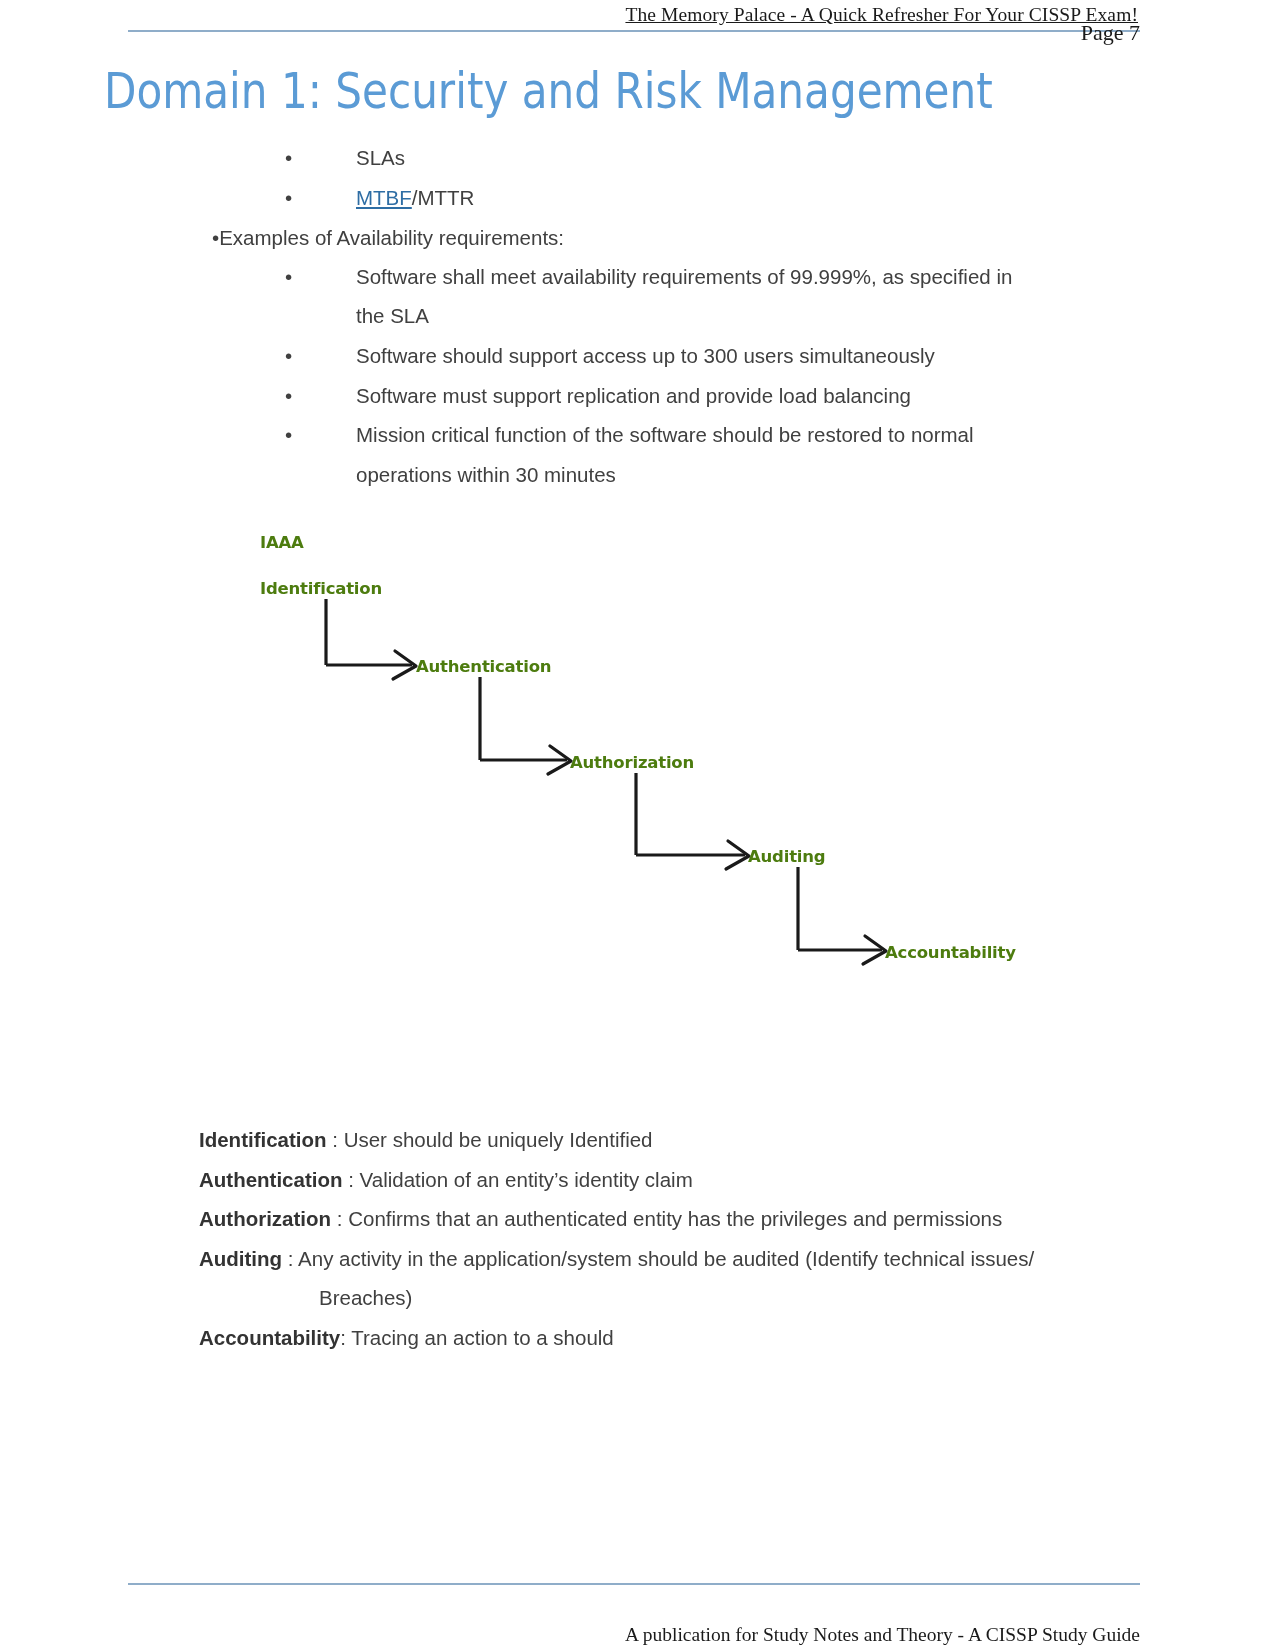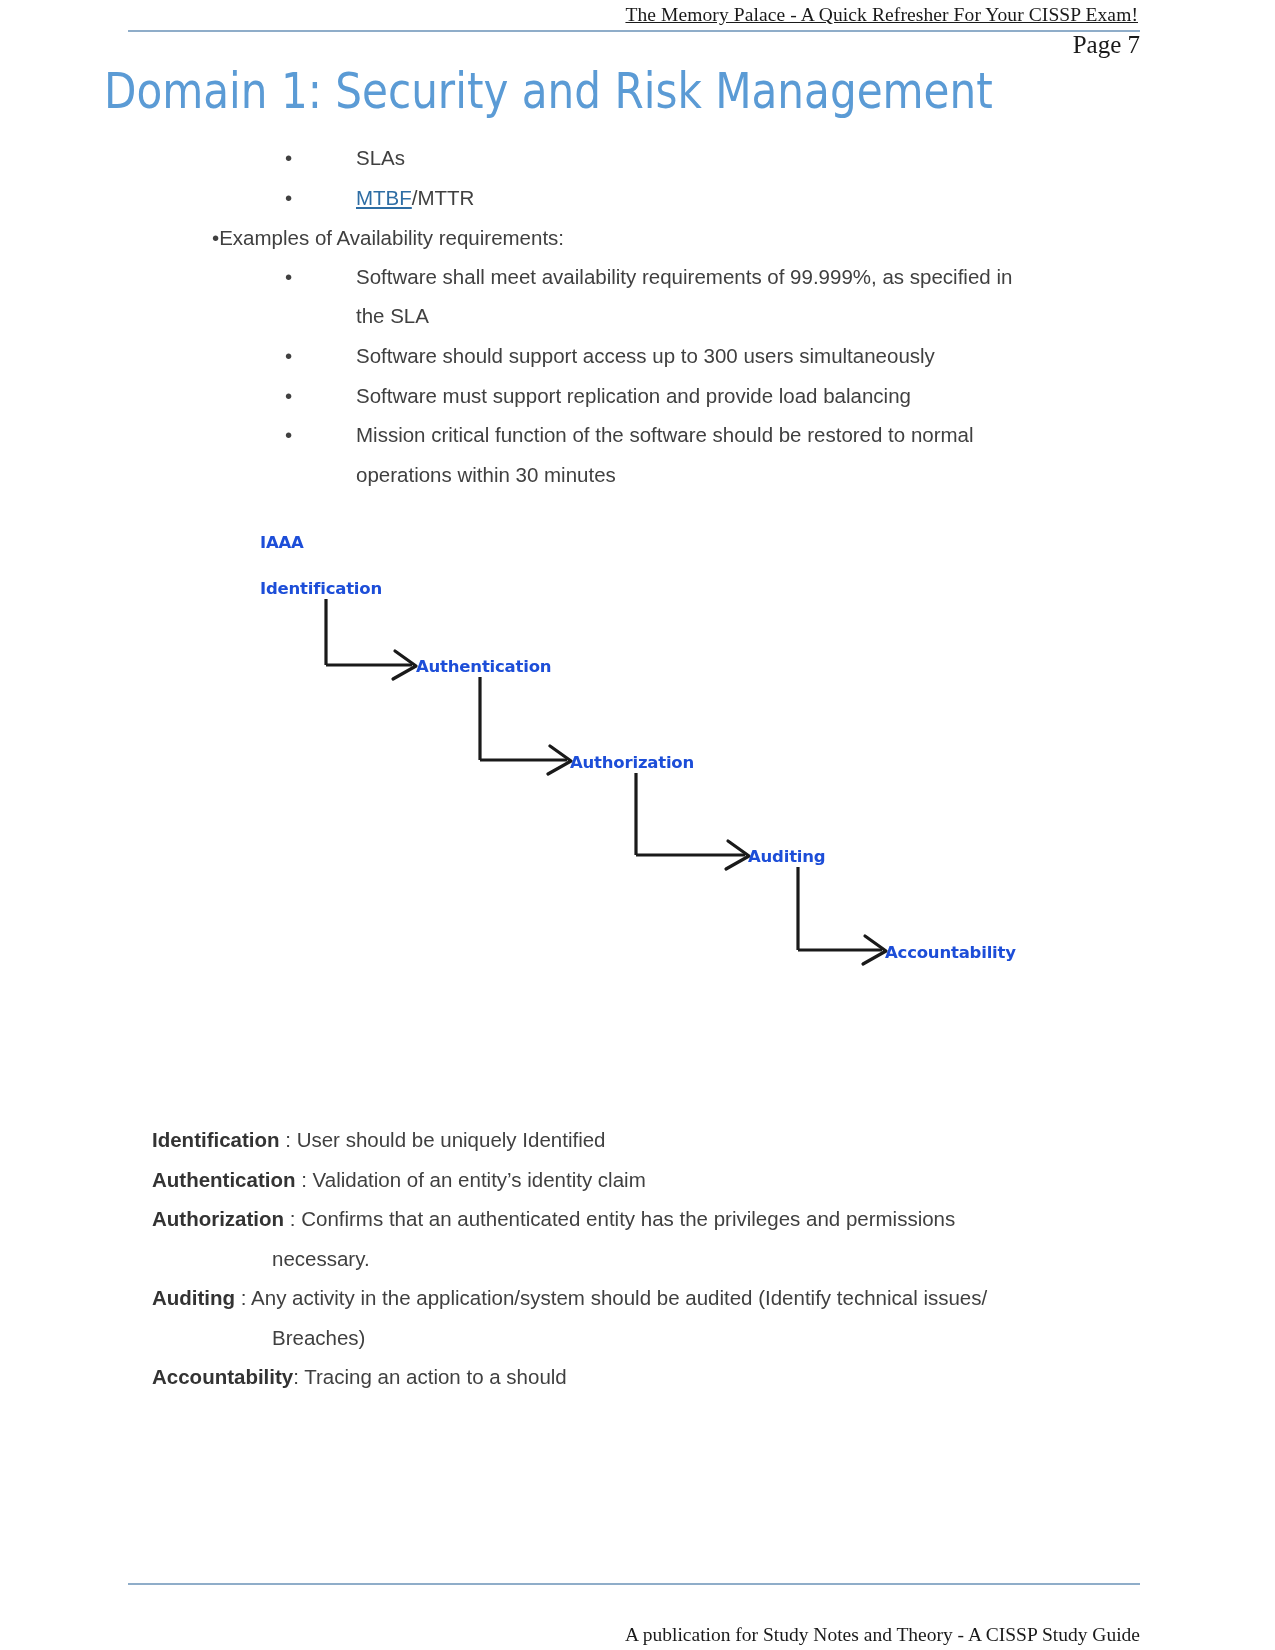--- a/index.html
+++ b/index.html
@@ -39,23 +39,23 @@
     position: absolute;
     left: 128px;
     top: 30px;
     width: 1012px;
     height: 0;
     border-top: 2px solid #8fadc9;
   }
   .page-number {
     position: absolute;
     right: 135px;
-    top: 31px;
+    top: 20px;
     font-family: "Liberation Serif", serif;
-    font-size: 25px;
+    font-size: 22px;
     color: #1a1a1a;
     white-space: nowrap;
   }
 
   
   .doc-title {
     position: absolute;
     left: 104px;
     top: 63px;
     font-family: "DejaVu Sans", sans-serif;
@@ -119,38 +119,39 @@
     top: 515px;
     width: 800px;
     height: 470px;
   }
   .diagram svg { display: block; }
   .dlabel {
     position: absolute;
     font-family: "DejaVu Sans", sans-serif;
     font-size: 16.5px;
     font-weight: bold;
-    color: #1d4ed8;
+    color: #4d7c0f;
     white-space: nowrap;
     letter-spacing: -0.2px;
   }
 
   
   .defs {
     position: absolute;
     left: 152px;
     top: 1120px;
     width: 1000px;
     color: #404040;
     font-size: 20.5px;
     line-height: 39.5px;
   }
   .def {
     position: relative;
     white-space: nowrap;
+    margin-left: 47px;
   }
   .def b {
     font-weight: bold;
     color: #333333;
   }
   .def-indent {
     padding-left: 120px;
     white-space: nowrap;
   }
 
@@ -267,21 +268,20 @@
       <b>Identification</b><span> : </span><span>User should be uniquely Identified</span>
     </div>
 
     <div class="def">
       <b>Authentication</b><span> : </span><span>Validation of an entity’s identity claim</span>
     </div>
 
     <div class="def">
       <b>Authorization</b><span> : </span><span>Confirms that an authenticated entity has the privileges and permissions</span>
     </div>
-    <div class="def def-indent">necessary.</div>
 
     <div class="def">
       <b>Auditing</b><span> : </span><span>Any activity in the application/system should be audited (Identify technical issues/</span>
     </div>
     <div class="def def-indent">Breaches)</div>
 
     <div class="def">
       <b>Accountability</b><span>: </span><span>Tracing an action to a should</span>
     </div>
 

